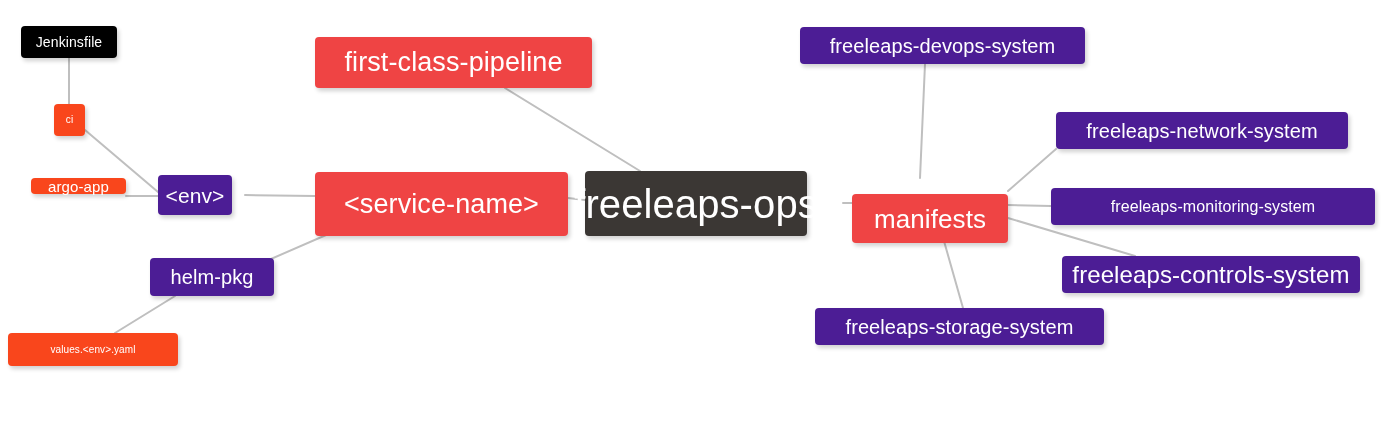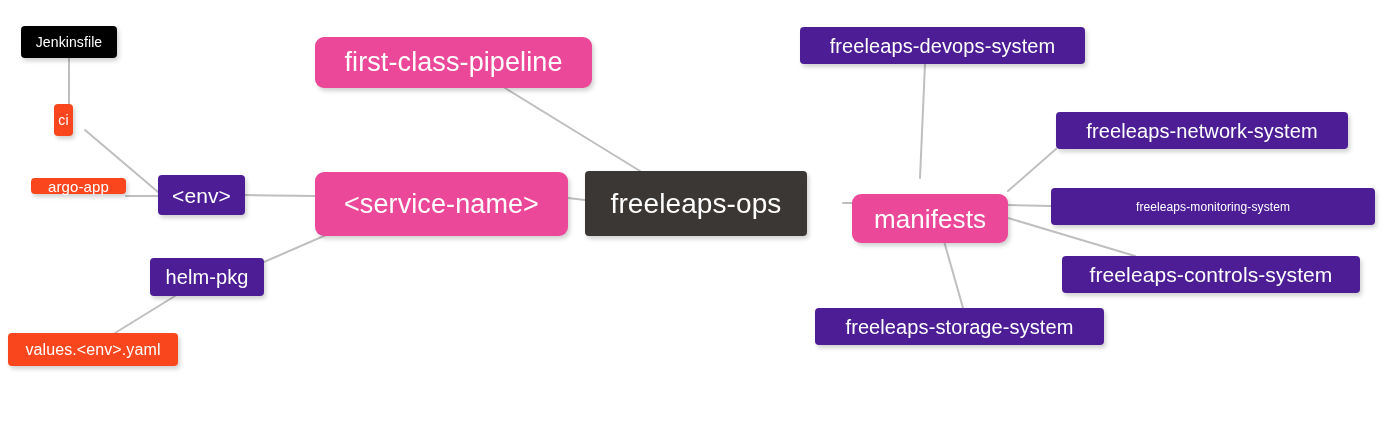--- a/index.html
+++ b/index.html
@@ -35,21 +35,21 @@
     align-items: center;
     justify-content: center;
     color: #ffffff;
     border-radius: 4px;
     white-space: nowrap;
     box-shadow: 2px 3px 4px rgba(0,0,0,0.18);
     line-height: 1;
     letter-spacing: 0.1px;
   }
   .n-root   { background: #3b3734; }
-  .n-blue   { background: #ec4899; border-radius: 9px; }
+  .n-blue   { background: #ef4444; }
   .n-green  { background: #4c1d95; }
   .n-orange { background: #000000; }
   .n-red    { background: #f9461c; }
 </style>
 </head>
 <body>
 
 <div id="canvas">
   <svg id="edges" viewBox="0 0 1390 421" xmlns="http://www.w3.org/2000/svg">
       <polyline points="69,58 69,104" class="edge" stroke="#bfbfbf"></polyline>
@@ -64,56 +64,56 @@
       <polyline points="920,178 925,64" class="edge" stroke="#bfbfbf"></polyline>
       <polyline points="1008,191 1056,149" class="edge" stroke="#bfbfbf"></polyline>
       <polyline points="1008,205 1051,206" class="edge" stroke="#bfbfbf"></polyline>
       <polyline points="1008,218 1135,256" class="edge" stroke="#bfbfbf"></polyline>
       <polyline points="940,227 963,308" class="edge" stroke="#bfbfbf"></polyline>
     </svg>
   <div id="node-layer">
       <div class="node n-orange" style="left: 21px; top: 26px; width: 96px; height: 32px; font-size: 14px;">
         <span>Jenkinsfile</span>
       </div>
-      <div class="node n-red" style="left: 54px; top: 104px; width: 19px; height: 32px; font-size: 14px;">
+      <div class="node n-red" style="left: 54px; top: 104px; width: 31px; height: 32px; font-size: 10px;">
         <span>ci</span>
       </div>
       <div class="node n-red" style="left: 31px; top: 178px; width: 95px; height: 16px; font-size: 15px;">
         <span>argo-app</span>
       </div>
-      <div class="node n-green" style="left: 158px; top: 175px; width: 87px; height: 40px; font-size: 21px;">
+      <div class="node n-green" style="left: 158px; top: 175px; width: 74px; height: 40px; font-size: 21px;">
         <span>&lt;env&gt;</span>
       </div>
-      <div class="node n-green" style="left: 150px; top: 258px; width: 114px; height: 38px; font-size: 20px;">
+      <div class="node n-green" style="left: 150px; top: 258px; width: 124px; height: 38px; font-size: 20px;">
         <span>helm-pkg</span>
       </div>
-      <div class="node n-red" style="left: 8px; top: 333px; width: 170px; height: 33px; font-size: 16px;">
+      <div class="node n-red" style="left: 8px; top: 333px; width: 170px; height: 33px; font-size: 10px;">
         <span>values.&lt;env&gt;.yaml</span>
       </div>
       <div class="node n-blue" style="left: 315px; top: 37px; width: 277px; height: 51px; font-size: 27px;">
         <span>first-class-pipeline</span>
       </div>
       <div class="node n-blue" style="left: 315px; top: 172px; width: 253px; height: 64px; font-size: 27px;">
         <span>&lt;service-name&gt;</span>
       </div>
-      <div class="node n-root" style="left: 585px; top: 171px; width: 222px; height: 65px; font-size: 28px;">
+      <div class="node n-root" style="left: 585px; top: 171px; width: 222px; height: 65px; font-size: 40px;">
         <span>freeleaps-ops</span>
       </div>
       <div class="node n-blue" style="left: 852px; top: 178px; width: 156px; height: 49px; font-size: 26px; margin-top: 16px;">
         <span>manifests</span>
       </div>
       <div class="node n-green" style="left: 800px; top: 27px; width: 285px; height: 37px; font-size: 20px;">
         <span>freeleaps-devops-system</span>
       </div>
       <div class="node n-green" style="left: 1056px; top: 112px; width: 292px; height: 37px; font-size: 20px;">
         <span>freeleaps-network-system</span>
       </div>
-      <div class="node n-green" style="left: 1051px; top: 188px; width: 324px; height: 37px; font-size: 12px;">
+      <div class="node n-green" style="left: 1051px; top: 188px; width: 324px; height: 37px; font-size: 16px;">
         <span>freeleaps-monitoring-system</span>
       </div>
-      <div class="node n-green" style="left: 1062px; top: 256px; width: 298px; height: 37px; font-size: 21px;">
+      <div class="node n-green" style="left: 1062px; top: 256px; width: 298px; height: 37px; font-size: 24px;">
         <span>freeleaps-controls-system</span>
       </div>
       <div class="node n-green" style="left: 815px; top: 308px; width: 289px; height: 37px; font-size: 20px; text-align: right;">
         <span>freeleaps-storage-system</span>
       </div>
     </div>
 </div>
 
 </body></html>

